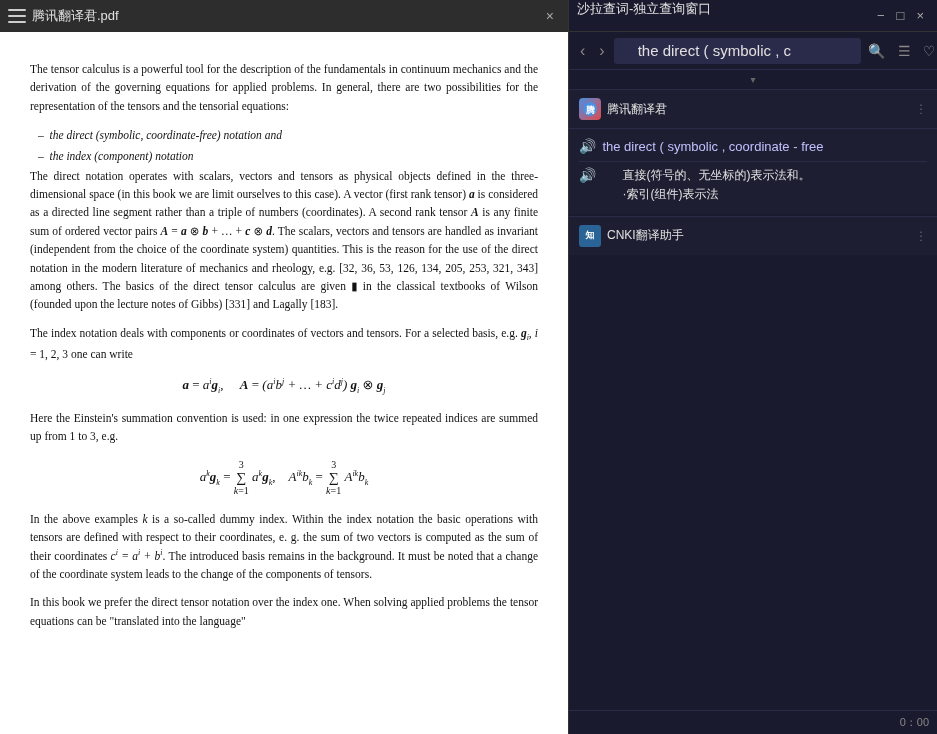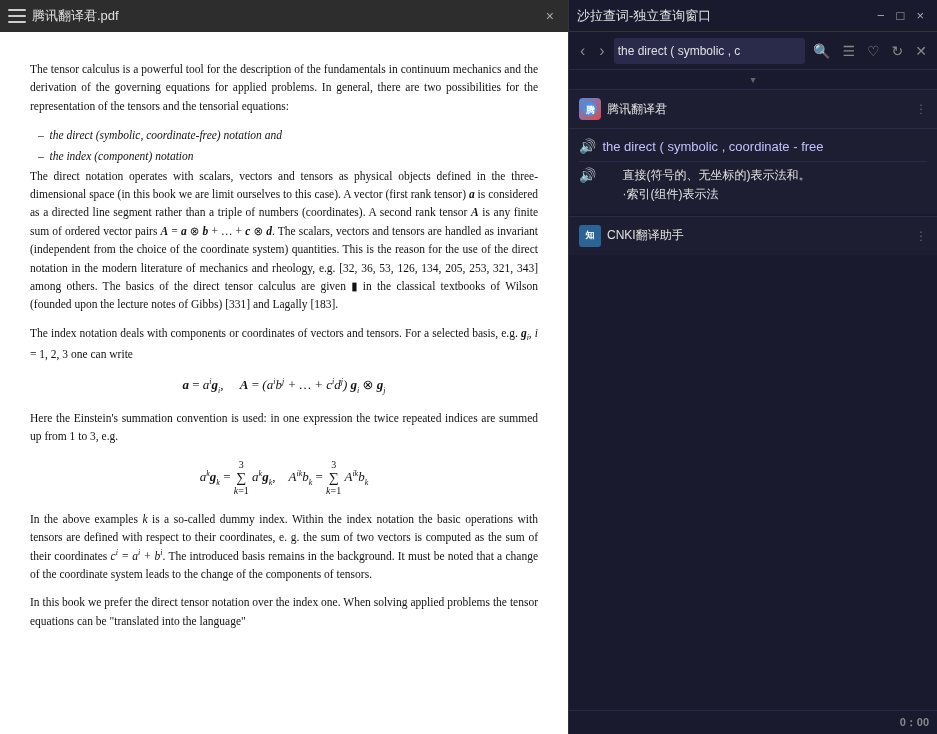--- a/index.html
+++ b/index.html
@@ -87,21 +87,20 @@
       background: #1a1a2e;
       display: flex;
       flex-direction: column;
       flex-shrink: 0;
       border-left: 1px solid #333;
     }
     .dict-titlebar {
       background: #1a1a2e;
       height: 32px;
       display: flex;
-      align-items: center;
       padding: 0 8px;
       gap: 6px;
       flex-shrink: 0;
       border-bottom: 1px solid #333;
     }
     .dict-title-text {
       color: #e0e0e0;
       font-size: 13px;
       flex: 1;
     }
@@ -123,22 +122,22 @@
       background: none;
       border: none;
       line-height: 1;
     }
     .dict-search-box {
       flex: 1;
       background: #2a2a4a;
       border: none;
       border-radius: 3px;
       color: #e0e0e0;
-      font-size: 12px;
-      padding: 4px 4px;
+      font-size: 15px;
+      padding: 4px 24px;
       height: 26px;
       outline: none;
     }
     .dict-search-icon {
       color: #888;
       font-size: 14px;
       cursor: pointer;
       padding: 2px 4px;
     }
     .dict-menu-icon {
@@ -299,21 +298,20 @@
       display: flex;
       align-items: center;
       justify-content: flex-end;
       padding: 0 8px;
       border-top: 1px solid #2a2a4a;
       flex-shrink: 0;
     }
     .status-time {
       color: #888;
       font-size: 11px;
-      font-weight: bold;
     }
 
     
     .win-controls {
       display: flex;
       gap: 2px;
     }
     .win-ctrl-btn {
       color: #aaa;
       font-size: 13px;

